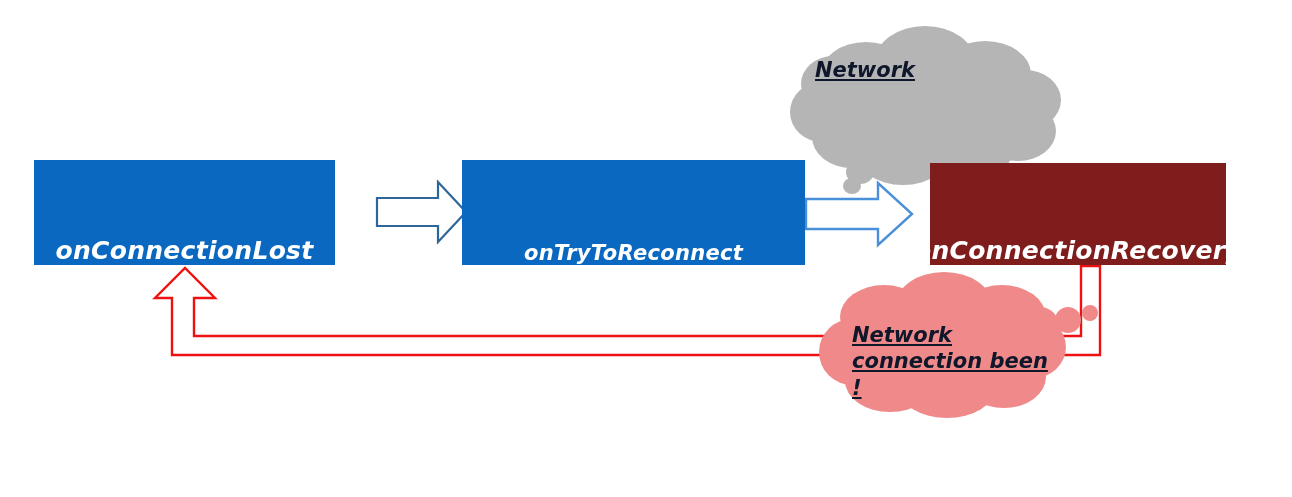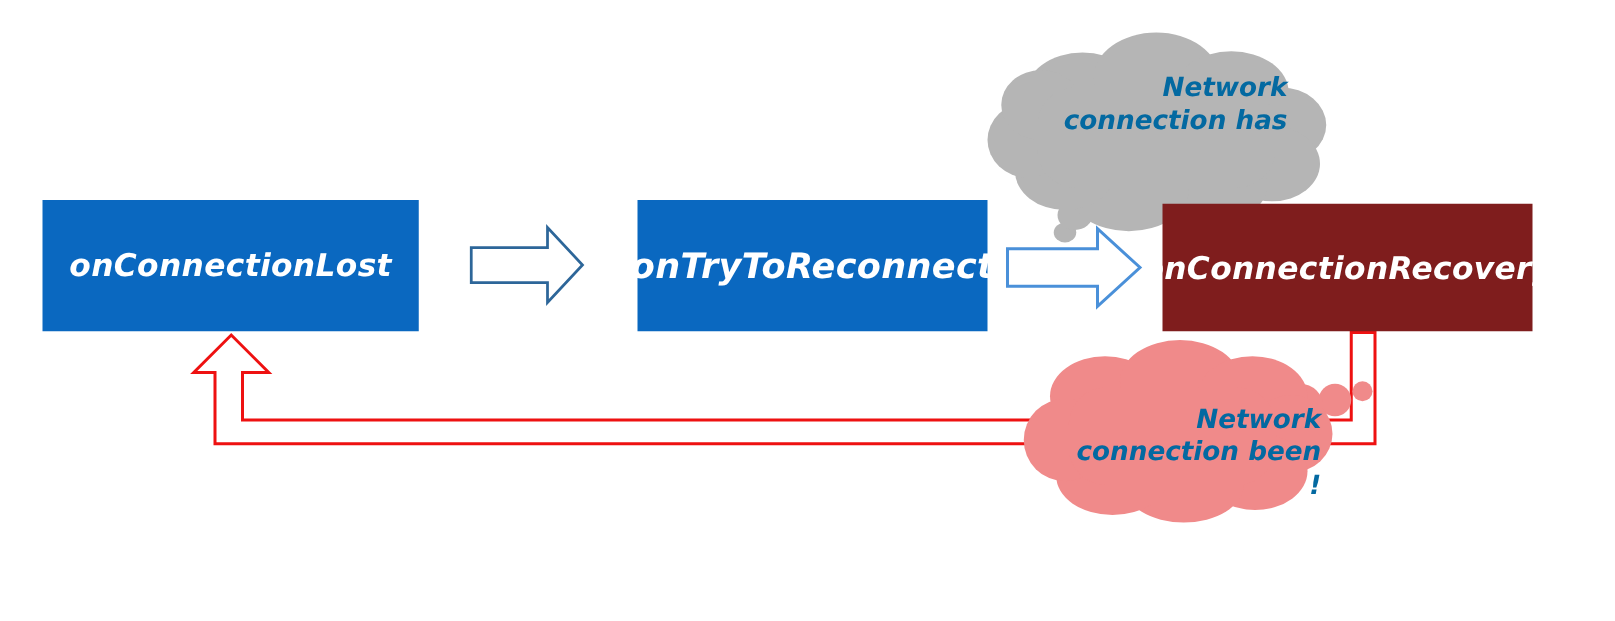--- a/index.html
+++ b/index.html
@@ -21,54 +21,55 @@
     position: absolute;
     left: 0;
     top: 0;
     width: 1292px;
     height: 497px;
   }
   
   .state-box {
     position: absolute;
     display: flex;
-    align-items: center;
+    align-items: flex-end;
     justify-content: center;
     box-sizing: border-box;
     color: #ffffff;
     font-family: "DejaVu Sans", sans-serif;
     font-weight: bold;
     font-style: italic;
     letter-spacing: 0.3px;
     text-align: center;
     user-select: none;
   }
   #box-lost {
     left: 34px;  top: 160px;  width: 301px; height: 105px;
     font-size: 25px;
   }
   #box-retry {
-    left: 510px; top: 160px;  width: 280px; height: 105px;
-    font-size: 28px;
+    left: 462px; top: 160px;  width: 343px; height: 105px;
+    font-size: 21px;
   }
   #box-recovery {
     left: 930px; top: 163px;  width: 296px; height: 102px;
     font-size: 25px;
   }
   
   .cloud-text {
     position: absolute;
-    color: #0369a1;
+    color: #0f172a;
     font-family: "DejaVu Sans", sans-serif;
     font-weight: bold;
     font-style: italic;
-    text-align: right;
+    text-align: left;
     user-select: none;
     pointer-events: none;
     line-height: 1.25;
+    text-decoration: underline;
   }
   #gray-cloud-text {
     left: 815px; top: 57px; width: 215px;
     font-size: 21px;
   }
   #red-cloud-text {
     left: 852px; top: 322px; width: 205px;
     font-size: 21px;
   }
 </style>
@@ -141,21 +142,20 @@
   <div class="state-box" id="box-retry" style="background:#0a68c0">
     <span>onTryToReconnect</span>
   </div>
 
   <div class="state-box" id="box-recovery" style="background:#7f1d1d">
     <span>onConnectionRecovery</span>
   </div>
 
   <div class="cloud-text" id="gray-cloud-text">
     <div>Network</div>
-    <div>connection has</div>
   </div>
 
   <svg class="layer" width="1292" height="497" viewBox="0 0 1292 497" xmlns="http://www.w3.org/2000/svg">
     <g fill="#f08a8a">
 
       <ellipse cx="1090" cy="313" rx="8" ry="8"></ellipse>
       <ellipse cx="1068" cy="320" rx="13" ry="13"></ellipse>
       <ellipse cx="1040" cy="326" rx="19" ry="19"></ellipse>
 
       <ellipse cx="884" cy="317" rx="44" ry="32"></ellipse>

